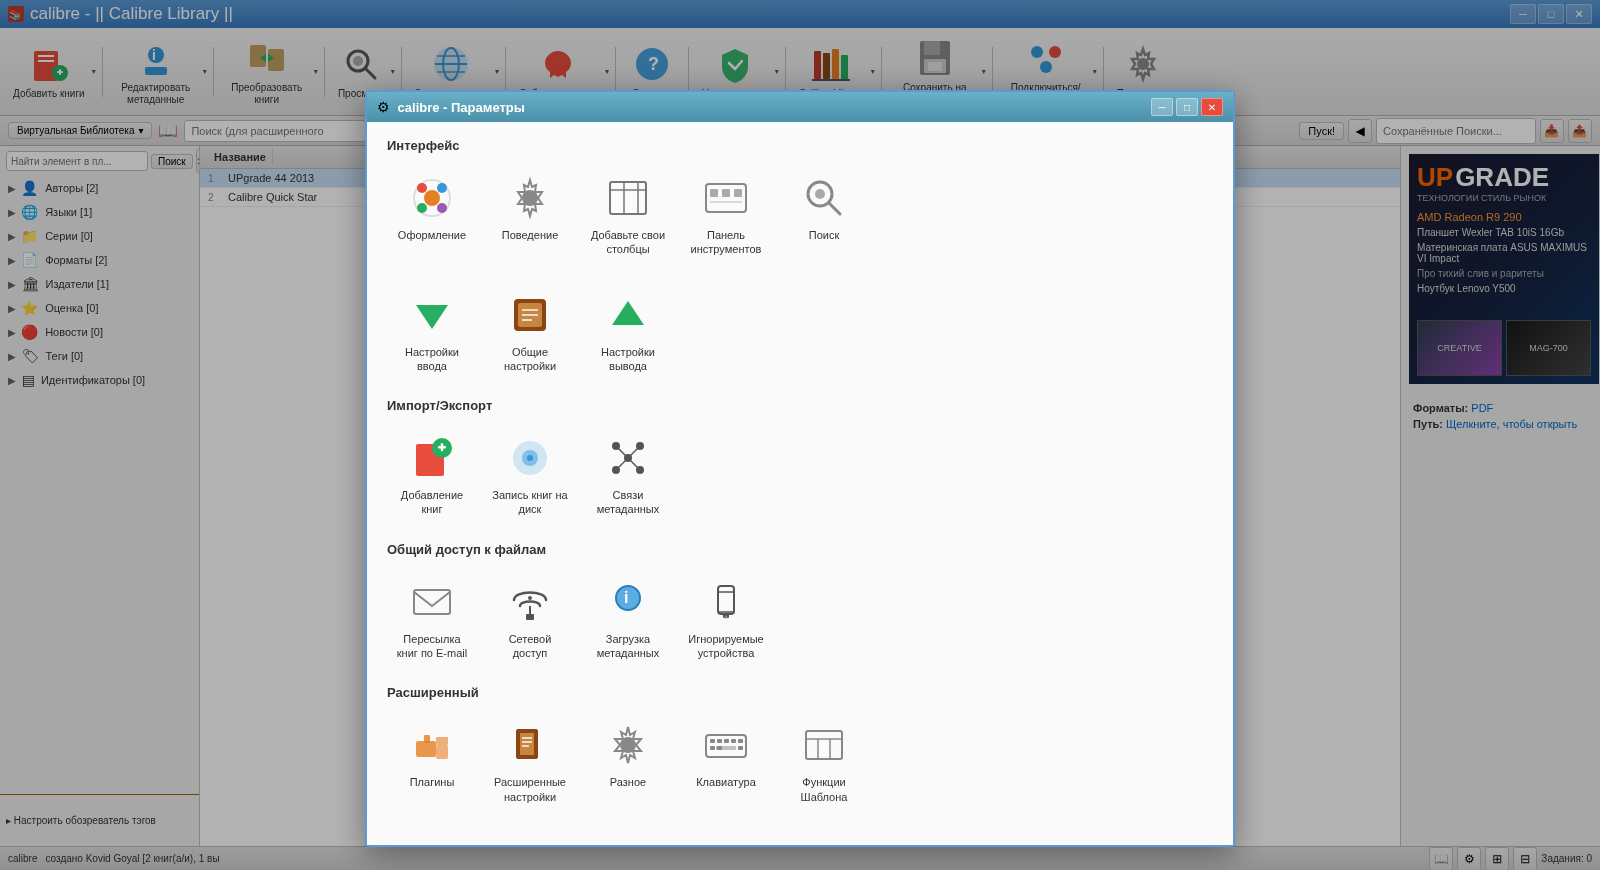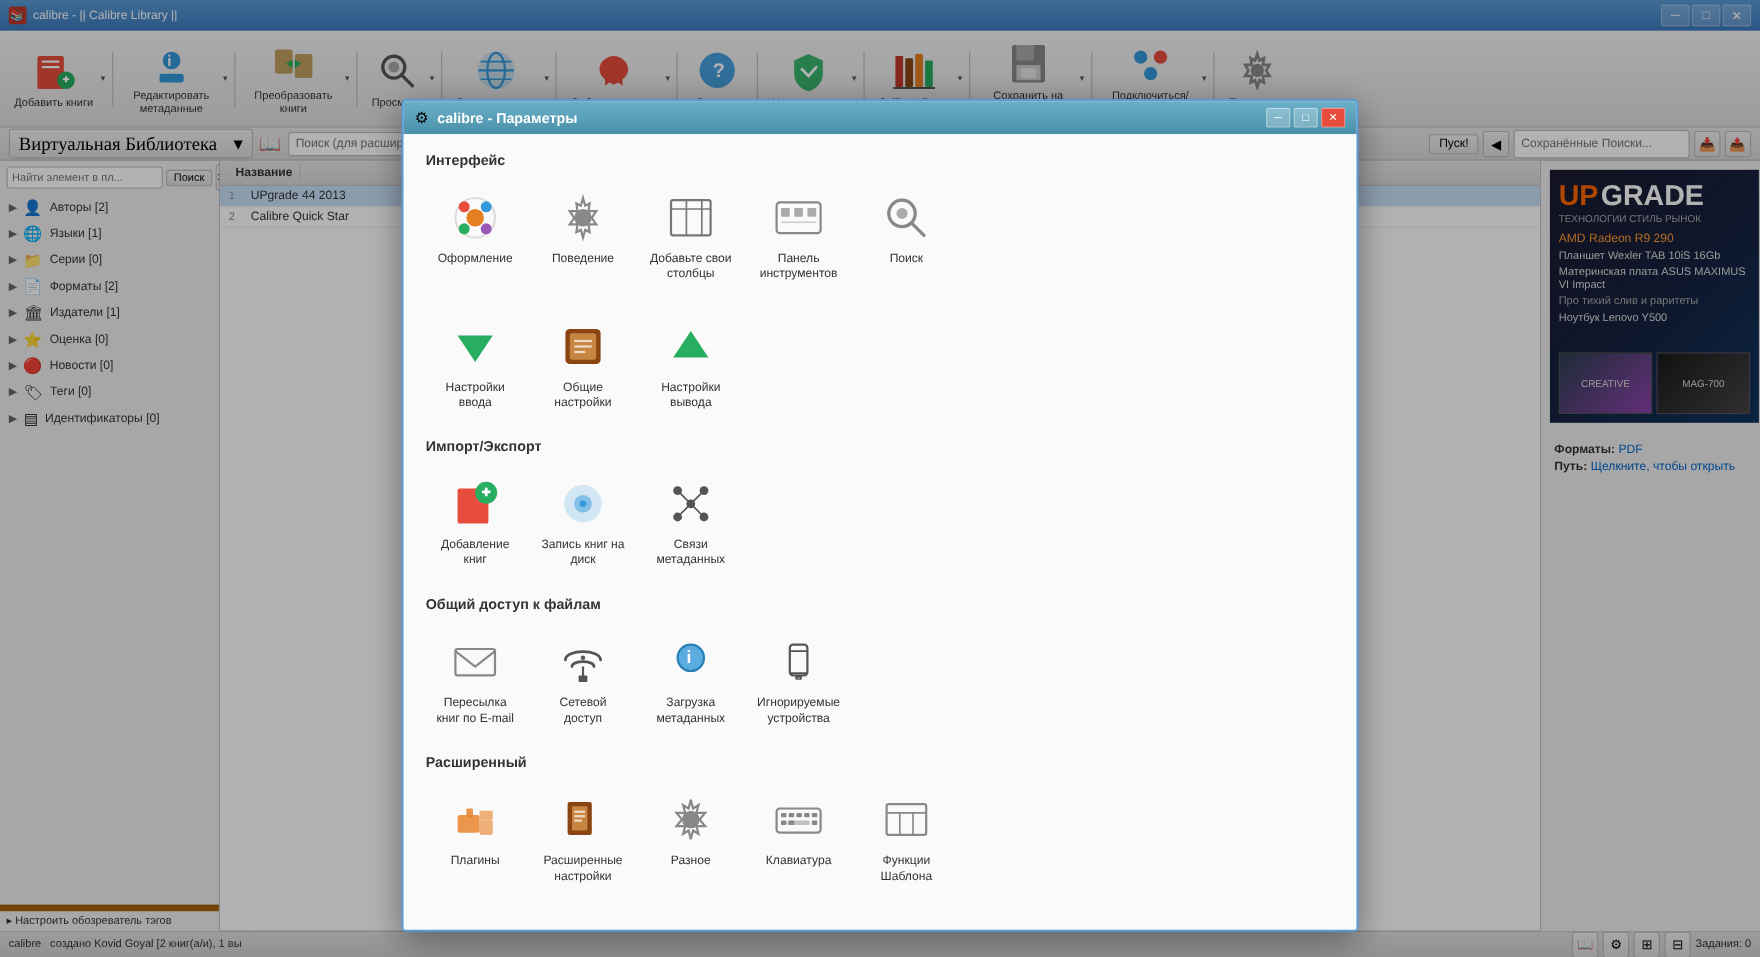--- a/index.html
+++ b/index.html
@@ -5,36 +5,36 @@
     * { box-sizing: border-box; margin: 0; padding: 0; }
     body { font-family: 'Segoe UI', Tahoma, sans-serif; font-size: 12px; background: #c8d8d8; overflow: hidden; width: 1600px; height: 870px; }
 
     
     .main-window { width: 1600px; height: 870px; display: flex; flex-direction: column; background: #ececec; }
 
     
     .title-bar { background: linear-gradient(to bottom, #5b9bd5, #3a7abf); height: 28px; display: flex; align-items: center; justify-content: space-between; padding: 0 8px; color: white; font-size: 12px; }
     .title-bar-left { display: flex; align-items: center; gap: 6px; }
     .title-bar-icon { width: 16px; height: 16px; background: #c0392b; border-radius: 2px; display: flex; align-items: center; justify-content: center; color: white; font-size: 10px; font-weight: bold; }
-    .title-bar-title { color: white; font-size: 11px; }
+    .title-bar-title { color: white; font-size: 17px; }
     .title-bar-controls { display: flex; gap: 2px; }
     .title-bar-btn { width: 26px; height: 20px; background: rgba(255,255,255,0.2); border: 1px solid rgba(255,255,255,0.3); color: white; font-size: 11px; cursor: pointer; display: flex; align-items: center; justify-content: center; border-radius: 2px; }
 
     
     .toolbar { background: linear-gradient(to bottom, #f5f5f5, #e0e0e0); border-bottom: 1px solid #b0b0b0; padding: 4px 6px; display: flex; align-items: center; gap: 2px; flex-wrap: wrap; min-height: 86px; }
     .toolbar-btn { display: flex; flex-direction: column; align-items: center; justify-content: center; padding: 4px 6px; cursor: pointer; border-radius: 3px; min-width: 60px; gap: 3px; border: 1px solid transparent; }
     .toolbar-icon { width: 42px; height: 42px; display: flex; align-items: center; justify-content: center; font-size: 28px; }
     .toolbar-label { font-size: 10px; color: #333; text-align: center; line-height: 1.2; max-width: 80px; }
     .toolbar-arrow { font-size: 8px; color: #555; }
     .toolbar-group { display: flex; align-items: center; }
     .toolbar-separator { width: 1px; height: 50px; background: #bbb; margin: 0 4px; }
 
     
     .toolbar2 { background: linear-gradient(to bottom, #e8e8e8, #d8d8d8); border-bottom: 1px solid #b0b0b0; padding: 3px 8px; display: flex; align-items: center; gap: 6px; height: 30px; }
-    .lib-btn { background: linear-gradient(to bottom, #f0f0f0, #ddd); border: 1px solid #bbb; border-radius: 3px; padding: 2px 8px; font-size: 17px; cursor: pointer; display: flex; align-items: center; gap: 15px; font-family: Liberation Serif, serif; }
+    .lib-btn { background: linear-gradient(to bottom, #f0f0f0, #ddd); border: 1px solid #bbb; border-radius: 3px; padding: 2px 8px; font-size: 10px; cursor: pointer; display: flex; align-items: center; gap: 4px; }
     .search-box { flex: 1; height: 22px; border: 1px solid #bbb; border-radius: 3px; padding: 2px 6px; font-size: 11px; background: white; max-width: 220px; }
     .toolbar2-right { margin-left: auto; display: flex; align-items: center; gap: 4px; }
     .push-btn { background: linear-gradient(to bottom, #f0f0f0, #ddd); border: 1px solid #bbb; border-radius: 3px; padding: 2px 8px; font-size: 11px; cursor: pointer; }
     .search-right { width: 160px; height: 26px; border: 1px solid #bbb; border-radius: 3px; padding: 2px 6px; font-size: 11px; background: white; }
     .icon-btn { width: 24px; height: 24px; background: linear-gradient(to bottom, #f0f0f0, #ddd); border: 1px solid #bbb; border-radius: 3px; cursor: pointer; display: flex; align-items: center; justify-content: center; font-size: 12px; }
 
     
     .content-area { display: flex; flex: 1; overflow: hidden; }
 
     
@@ -352,21 +352,21 @@
         <span class="sidebar-item-icon">🏷</span>
         <span>Теги [0]</span>
       </div>
       <div class="sidebar-item">
         <span class="sidebar-item-arrow">▶</span>
         <span class="sidebar-item-icon">▤</span>
         <span>Идентификаторы [0]</span>
       </div>
 
       <div style="flex:1;"></div>
-      <div style="border-top:6px solid #a16207;padding:3px 6px;">
+      <div style="border-top:1px solid #a16207;padding:20px 6px;">
         <button style="font-size:10px;background:none;border:none;cursor:pointer;color:#333;display:flex;align-items:center;gap:4px;">▸ Настроить обозреватель тэгов</button>
       </div>
     </div>
 
     <div class="main-content">
       <div class="book-list-header">
         <span class="book-list-col">Название</span>
       </div>
       <div class="book-list">
         <div class="book-row selected">

